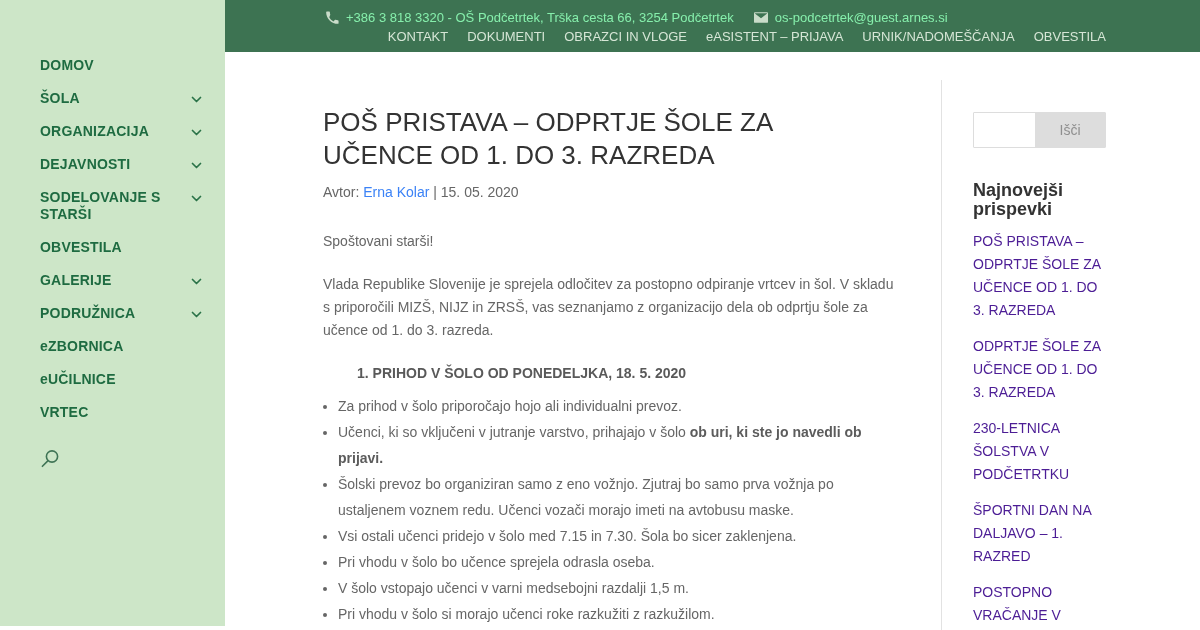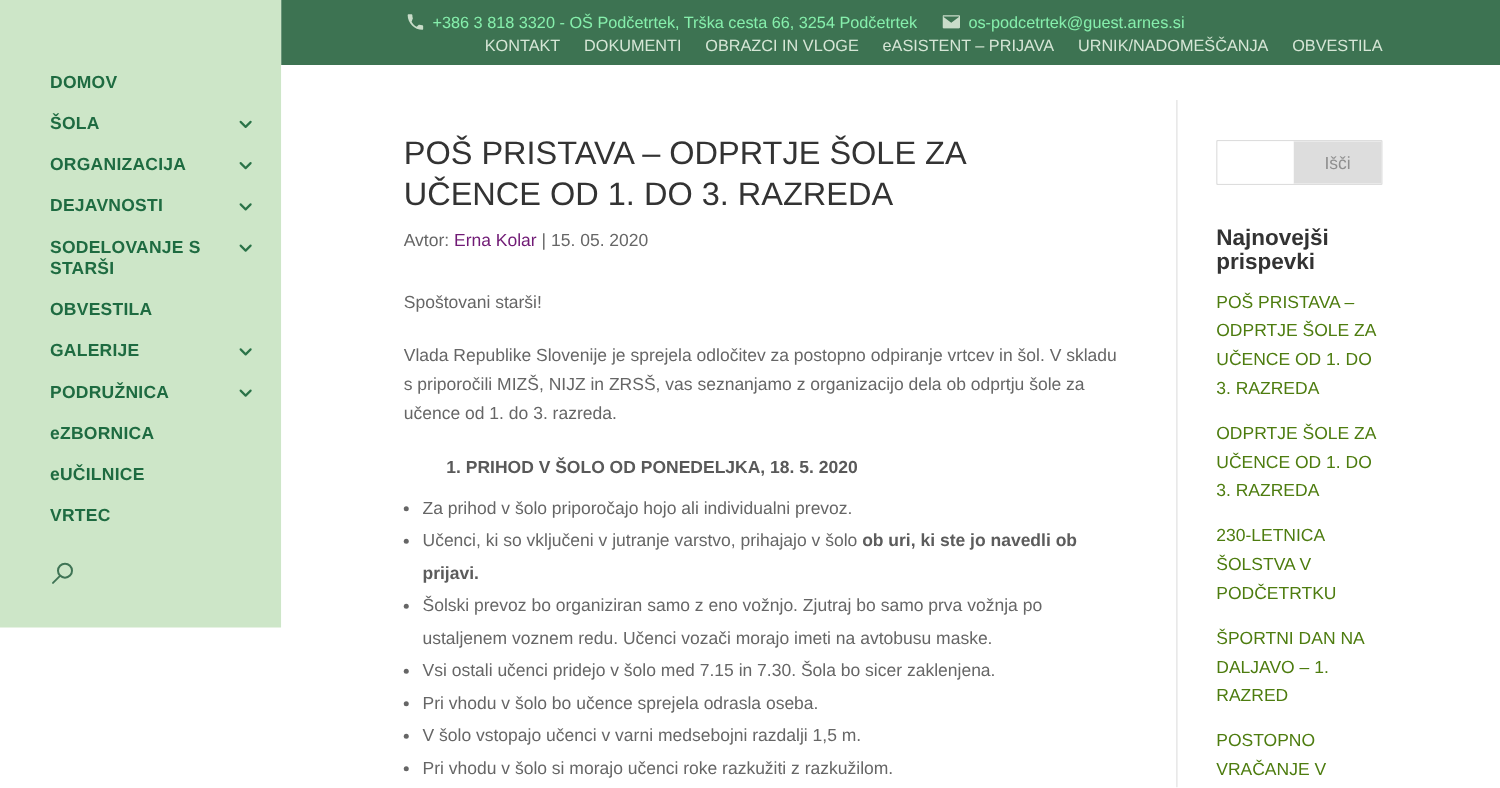--- a/index.html
+++ b/index.html
@@ -5,21 +5,21 @@
   * { box-sizing: border-box; }
   html,body { margin:0; padding:0; }
   body {
     width:1200px; height:630px; overflow:hidden; position:relative;
     background:#ffffff;
     font-family:"Liberation Sans","DejaVu Sans",sans-serif;
   }
 
   
   .sidebar {
-    position:absolute; left:0; top:0; width:225px; height:502px;
+    position:absolute; left:0; top:0; width:225px; height:626px;
     background:#cde6c8;
   }
   .side-nav { list-style:none; margin:0; padding:49px 0 0 40px; }
   .side-item {
     position:relative; width:165px; padding:8px 0;
     font-size:14px; line-height:17px; font-weight:700; letter-spacing:.2px;
     color:#1e6b41; cursor:pointer;
   }
   .side-item .label { display:block; max-width:150px; }
   .side-item .chev {
@@ -52,21 +52,21 @@
 
   .article {
     position:absolute; left:98px; top:54px; width:575px;
     color:#666; font-size:14px; line-height:23px;
   }
   .post-title {
     margin:0 0 9px 0; font-size:26px; line-height:33px; font-weight:500; color:#333;
   }
   .post-title span { display:block; }
   .post-meta { color:#666; margin-bottom:26px; }
-  .post-meta a { color:#701a75; text-decoration:none; }
+  .post-meta a { color:#3b82f6; text-decoration:none; }
   .article p { margin:0 0 20px 0; }
   .ol-heading { margin:0 0 8px 34px; font-weight:700; color:#595959; line-height:23px; }
   .article ul { margin:0; padding:0 0 0 15px; list-style:disc outside; }
   .article li { line-height:26px; }
   .article li strong { font-weight:700; color:#5c5c5c; }
 
   
   .rail { position:absolute; left:748px; top:60px; width:133px; }
   .search-form {
     display:flex; width:133px; height:36px;
@@ -79,21 +79,21 @@
   .search-btn {
     flex:0 0 70px; border:none; background:#ddd; color:#8f8f8f; font-size:14px;
     font-family:inherit; cursor:pointer;
   }
   .rail-heading {
     margin:33px 0 0 0; font-size:18px; line-height:19px; font-weight:700; color:#333;
   }
   .recent-list { list-style:none; margin:11px 0 0 0; padding:0; }
   .recent-list li { margin:0 0 13px 0; }
   .recent-list a {
-    display:block; color:#4d7c0f; font-size:14px; line-height:23px; text-decoration:none; cursor:pointer;
+    display:block; color:#4c1d95; font-size:14px; line-height:23px; text-decoration:none; cursor:pointer;
   }
 </style>
 </head>
 <body>
 
 <aside class="sidebar">
   <ul class="side-nav">
     <li class="side-item">
       <span class="label">DOMOV</span>
     </li>

